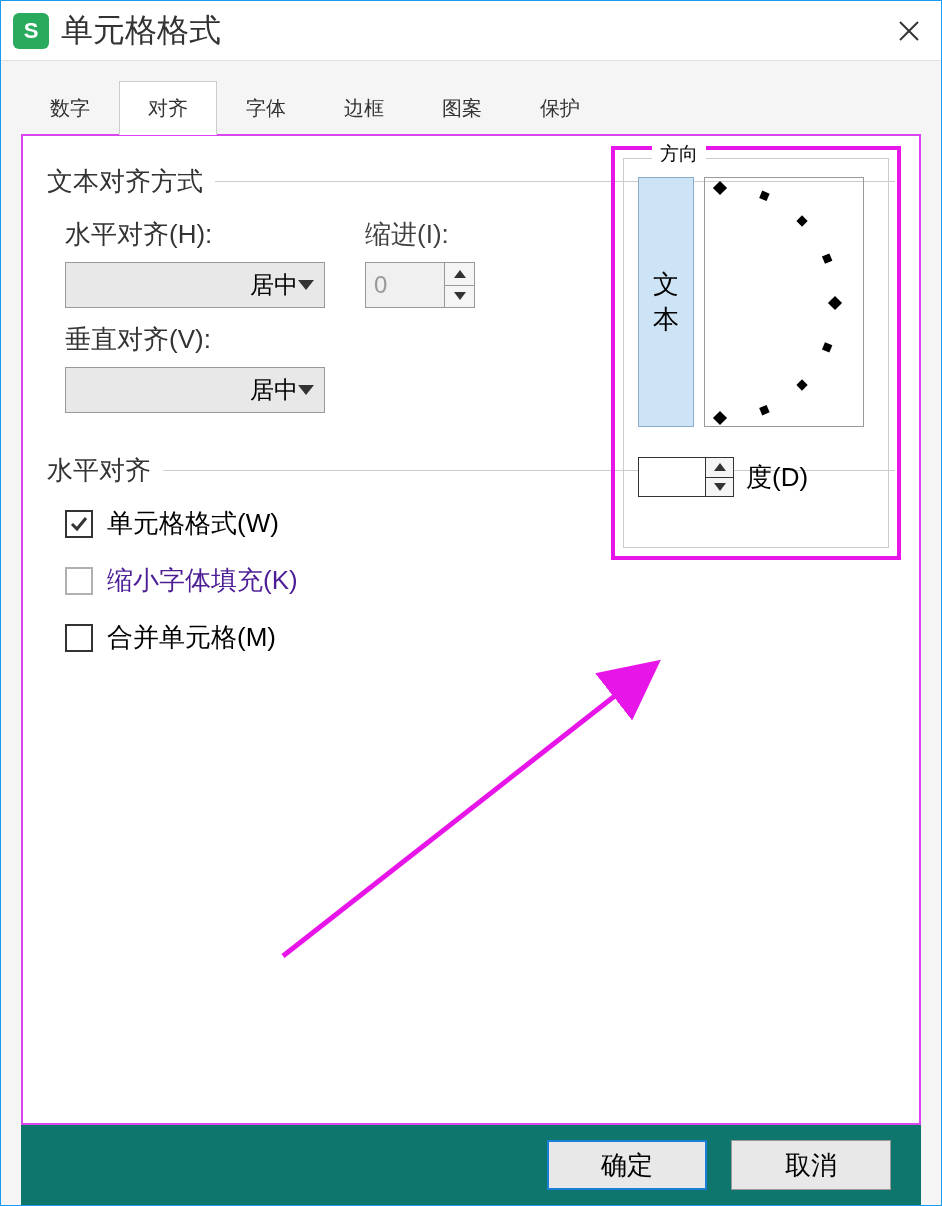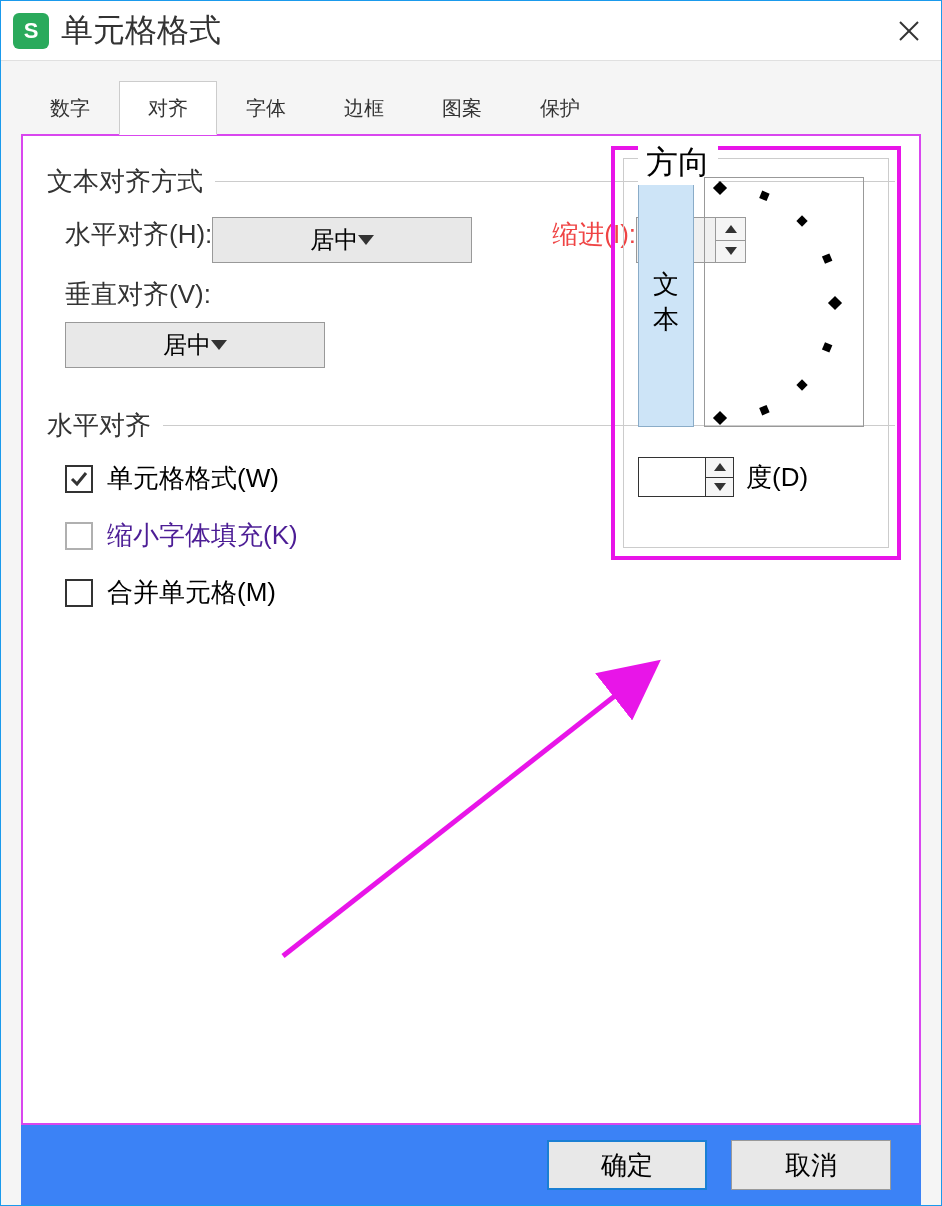--- a/index.html
+++ b/index.html
@@ -107,33 +107,33 @@
 .form-row {
   margin-left: 18px;
   margin-bottom: 14px;
 }
 .form-label {
   font-size: 26px;
   color: #333;
   margin-bottom: 10px;
   display: block;
 }
-.form-label.disabled { color: #ef4444; margin-left: 40px; }
+.form-label.disabled { color: #404040; }
 .row-flex { display: flex; gap: 40px; }
-.col { display: flex; flex-direction: row; }
+.col { display: flex; flex-direction: column; }
 .select {
   background: #e8e8e8;
   border: 1px solid #999;
   height: 46px;
   width: 260px;
   font-size: 24px;
   padding: 0 10px;
   display: flex;
   align-items: center;
-  justify-content: center;
+  justify-content: flex-end;
   cursor: pointer;
 }
 .select .arrow {
   width: 0; height: 0;
   border-left: 8px solid transparent;
   border-right: 8px solid transparent;
   border-top: 10px solid #333;
 }
 .spinner {
   display: flex;
@@ -207,24 +207,24 @@
   padding: 8px;
 }
 .fieldset {
   border: 1px solid #ccc;
   padding: 18px 14px 22px 14px;
   position: relative;
 }
 .fieldset-legend {
   position: absolute;
   top: -18px;
-  left: 14px;
+  left: 28px;
   background: #fff;
   padding: 0 8px;
-  font-size: 32px;
+  font-size: 19px;
 }
 .orient-preview {
   display: flex;
   gap: 10px;
   margin-bottom: 30px;
 }
 .orient-text-btn {
   width: 56px;
   height: 250px;
   background: #cde4f7;
@@ -282,21 +282,21 @@
   left: 250px;
   pointer-events: none;
 }
 .footer {
   height: 80px;
   display: flex;
   justify-content: flex-end;
   align-items: center;
   padding: 0 30px;
   gap: 24px;
-  background: #3b82f6;
+  background: #0f766e;
 }
 .btn {
   width: 160px;
   height: 50px;
   font-size: 26px;
   display: flex;
   align-items: center;
   justify-content: center;
   cursor: pointer;
   background: #e8e8e8;

